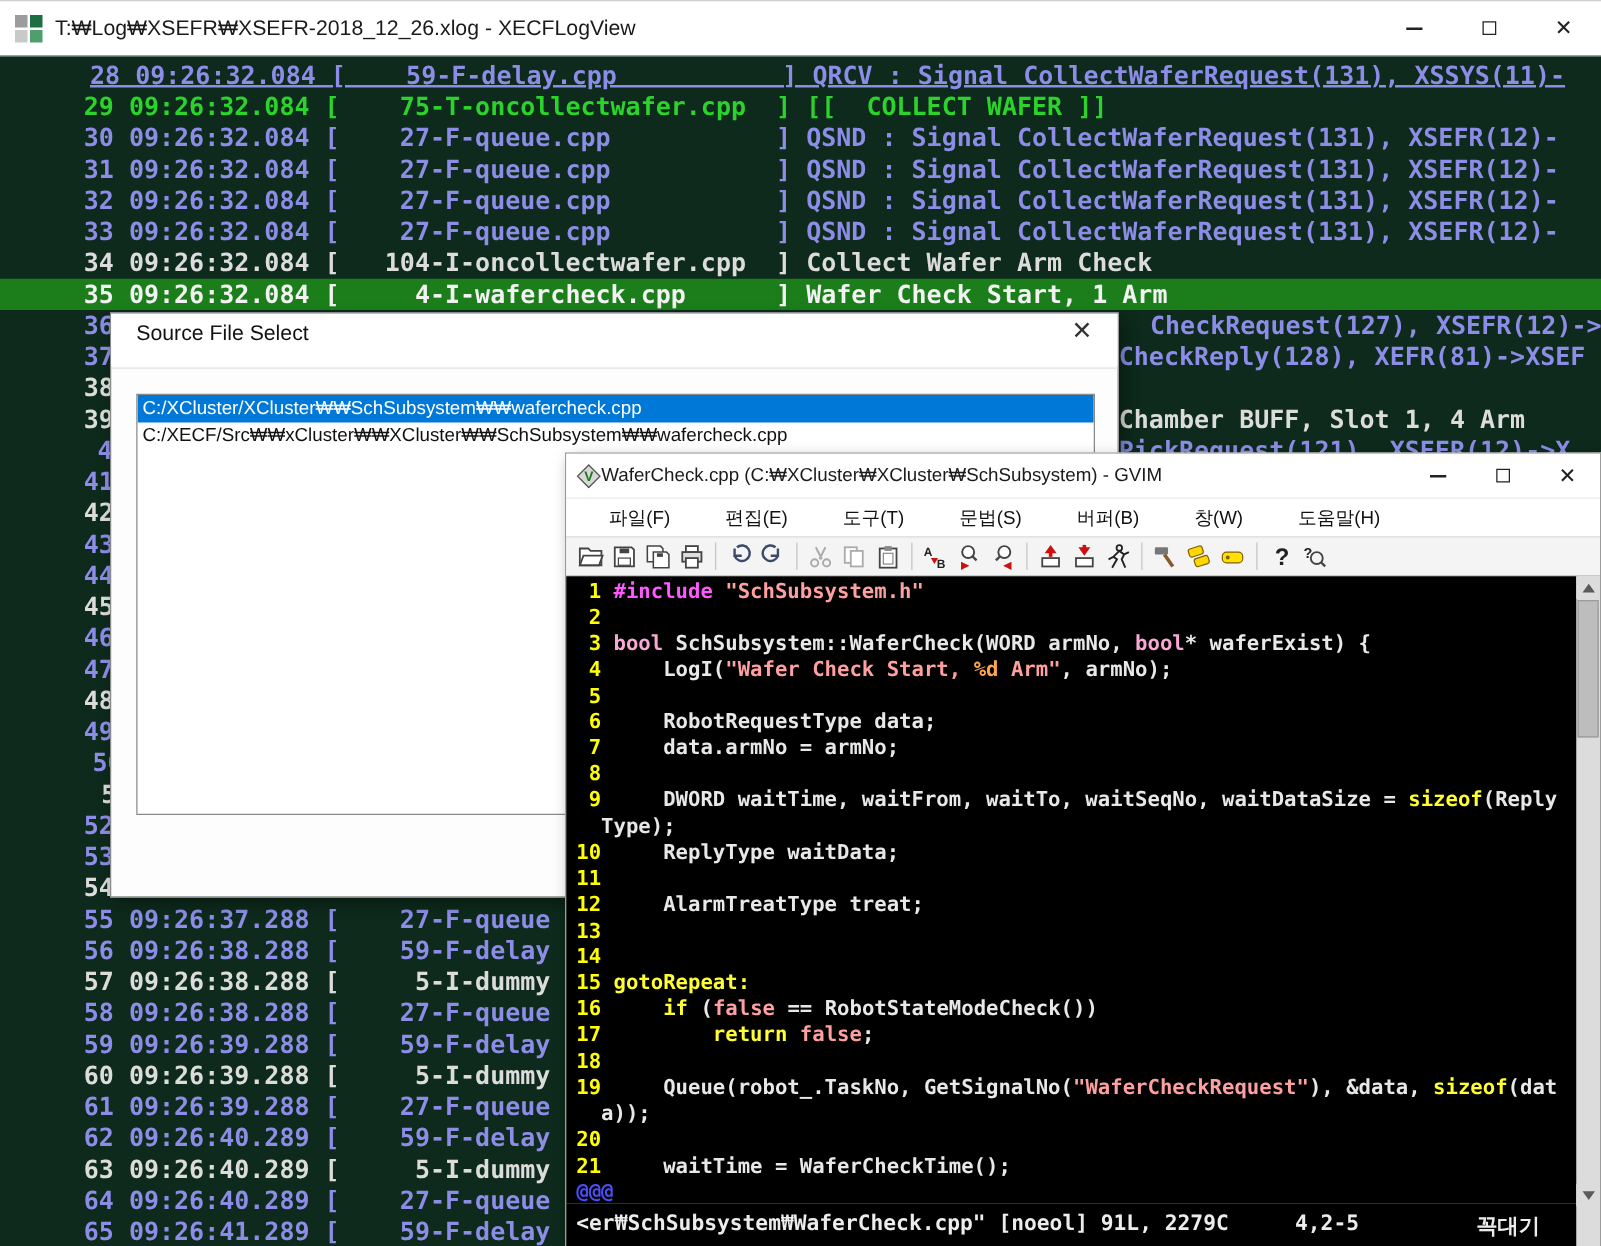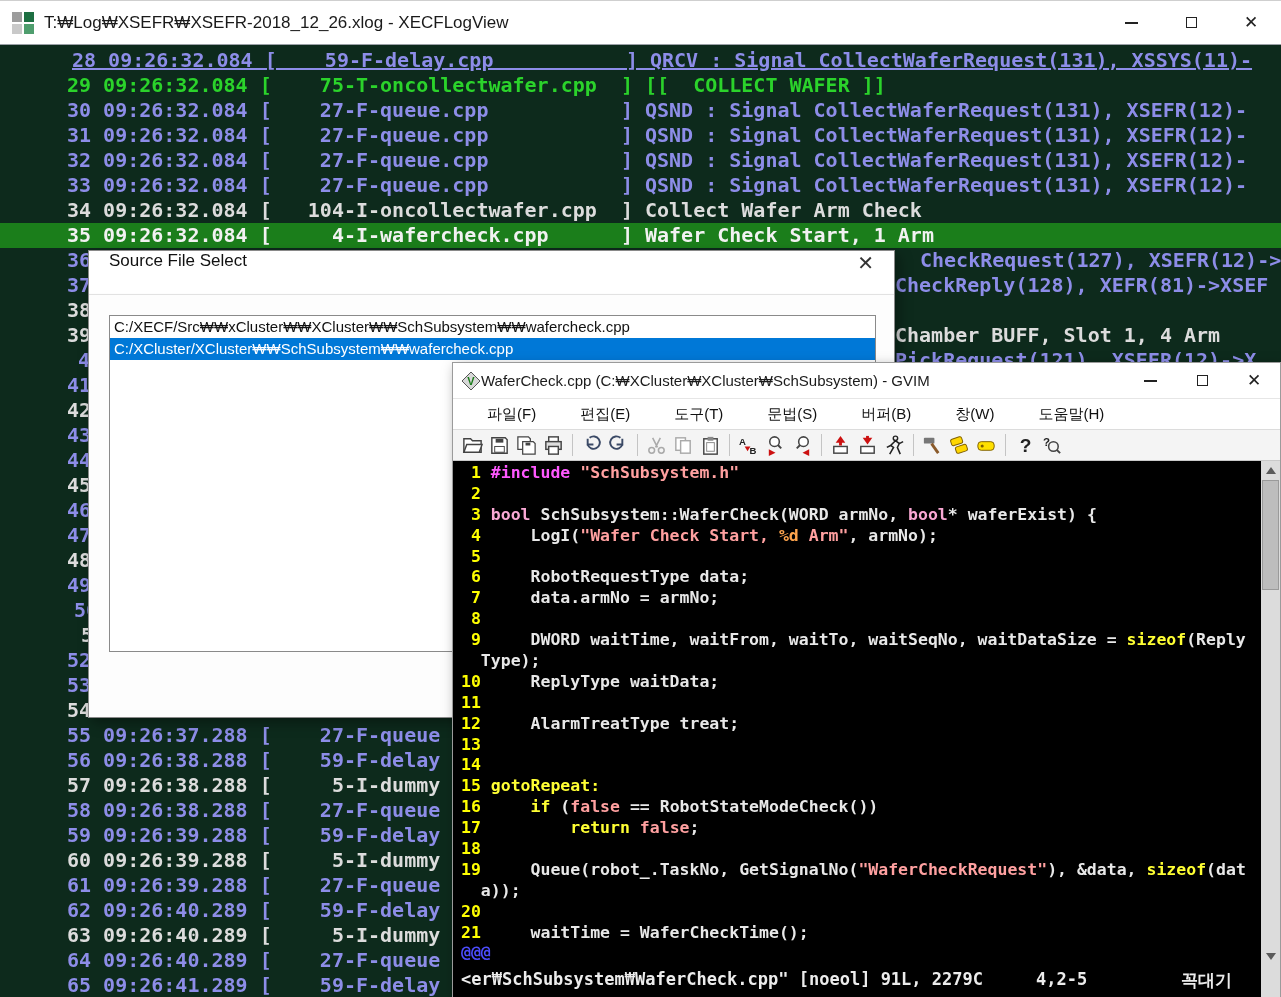--- a/index.html
+++ b/index.html
@@ -25,21 +25,21 @@
   .logrow { position:absolute; left:0; width:1281px; height:25px; line-height:25px; white-space:pre; overflow:hidden; }
   .logrow span { position:absolute; top:0; white-space:pre; }
   .lp { color:#8d8de8; } .lw { color:#dcdcdc; } .lg { color:#2bd32b; }
   .logrow.sel { background:#1b7e1b; }
   .logrow.sel span { color:#f2f2f2; }
 
   
   #dialog { position:absolute; left:88px; top:250px; width:807px; height:468px; background:#fdfdfd;
             border:1px solid #8a8a8a; box-shadow:4px 5px 12px rgba(0,0,0,.35); }
   #dialog-titlebar { position:absolute; left:0; top:0; width:100%; height:42px; background:#ffffff;
-                     display:flex; align-items:flex-start; justify-content:space-between; padding:0 20px 0 20px; }
+                     display:flex; align-items:flex-end; justify-content:space-between; padding:0 20px 16px 20px; }
   #dialog-title { font-size:17px; color:#111; }
   #dialog-close { font-size:20px; color:#333; }
   #dialog-sep { position:absolute; left:0; top:43px; width:100%; border-top:1px solid #e2e2e2; }
   #dialog-list { position:absolute; left:20px; top:64px; width:767px; height:337px; background:#fff;
                  border:1px solid #8a8a8a; font-size:15px; color:#111; overflow:hidden; }
   .dlg-item { height:22px; line-height:22px; padding-left:4px; white-space:pre; }
   .dlg-item.sel { background:#0078d7; color:#fff; }
 
   
   #gvim { position:absolute; left:452px; top:362px; width:829px; height:635px; background:#f2f2f2;
@@ -156,22 +156,22 @@
     </div>
 </div>
 
 <div id="dialog">
   <div id="dialog-titlebar">
     <span id="dialog-title">Source File Select</span>
     <span id="dialog-close">✕</span>
   </div>
   <div id="dialog-sep"></div>
   <div id="dialog-list">
+      <div class="dlg-item sel">C:/XCluster/XCluster₩₩SchSubsystem₩₩wafercheck.cpp</div>
       <div class="dlg-item">C:/XECF/Src₩₩xCluster₩₩XCluster₩₩SchSubsystem₩₩wafercheck.cpp</div>
-      <div class="dlg-item sel">C:/XCluster/XCluster₩₩SchSubsystem₩₩wafercheck.cpp</div>
     </div>
 </div>
 
 <div id="gvim">
   <div id="gvim-titlebar">
     <svg id="gvim-icon" viewBox="0 0 20 20">
       <polygon points="10,1 19,10 10,19 1,10" fill="#d8d8d8" stroke="#555" stroke-width="1"></polygon>
       <text x="10" y="14" text-anchor="middle" font-size="11" font-weight="bold" fill="#1a7a1a">V</text>
     </svg>
     <span id="gvim-title">WaferCheck.cpp (C:₩XCluster₩XCluster₩SchSubsystem) - GVIM</span>

